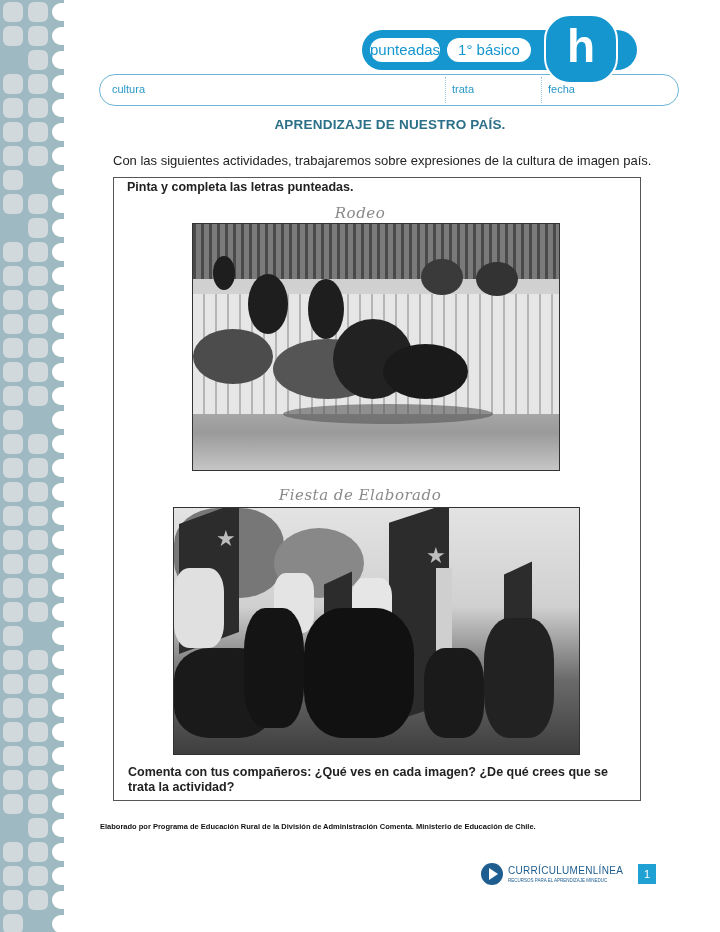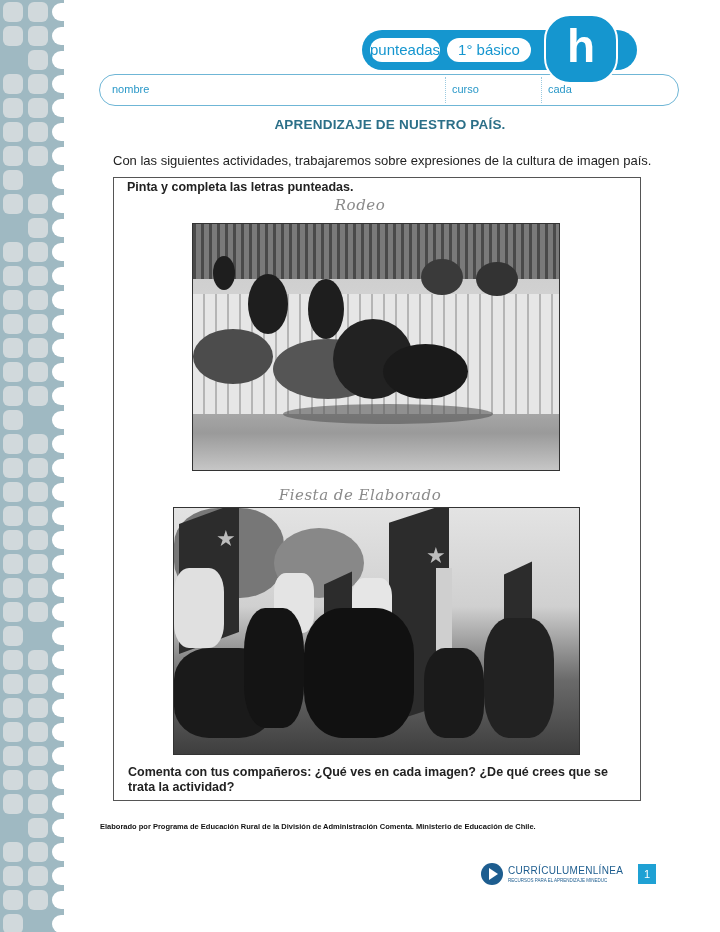--- a/index.html
+++ b/index.html
@@ -232,35 +232,35 @@
     <div class="sb-notch" style="top: 891px;"></div>
     <div class="sb-cell" style="left: 3px; top: 914px;"></div>
     <div class="sb-notch" style="top: 915px;"></div>
   </div>
 
 <div class="pill-bar"></div>
 <div class="pill" style="left:370px;width:70px;">punteadas</div>
 <div class="pill" style="left:447px;width:84px;">1° básico</div>
 
 <div class="name-bar">
-  <span class="field-label" style="left:12px;">nombre</span>
+  <span class="field-label" style="left:12px;">cultura</span>
   <span class="field-sep" style="left:345px;"></span>
-  <span class="field-label" style="left:352px;">curso</span>
+  <span class="field-label" style="left:352px;">trata</span>
   <span class="field-sep" style="left:441px;"></span>
-  <span class="field-label" style="left:448px;">cada</span>
+  <span class="field-label" style="left:448px;">fecha</span>
 </div>
 <div class="h-badge">h</div>
 
 <div class="title">APRENDIZAJE DE NUESTRO PAÍS.</div>
 <div class="intro">Con las siguientes actividades, trabajaremos sobre expresiones de la cultura de imagen país.</div>
 
 <div class="frame"></div>
 <div class="instruction">Pinta y completa las letras punteadas.</div>
 
-<div class="cursive" style="top:196px;">Rodeo</div>
+<div class="cursive" style="top:204px;">Rodeo</div>
 <div class="photo photo-rodeo">
   <div class="fence-top"></div>
   <div class="fence-white"></div>
   <div class="blob" style="left:20px;top:32px;width:22px;height:34px;"></div>
   <div class="blob" style="left:228px;top:35px;width:42px;height:36px;background:#3a3a3a;"></div>
   <div class="blob" style="left:283px;top:38px;width:42px;height:34px;background:#333;"></div>
   <div class="blob" style="left:55px;top:50px;width:40px;height:60px;"></div>
   <div class="blob" style="left:115px;top:55px;width:36px;height:60px;"></div>
   <div class="blob" style="left:0px;top:105px;width:80px;height:55px;background:#4c4c4c;"></div>
   <div class="blob" style="left:80px;top:115px;width:110px;height:60px;background:#555;"></div>

